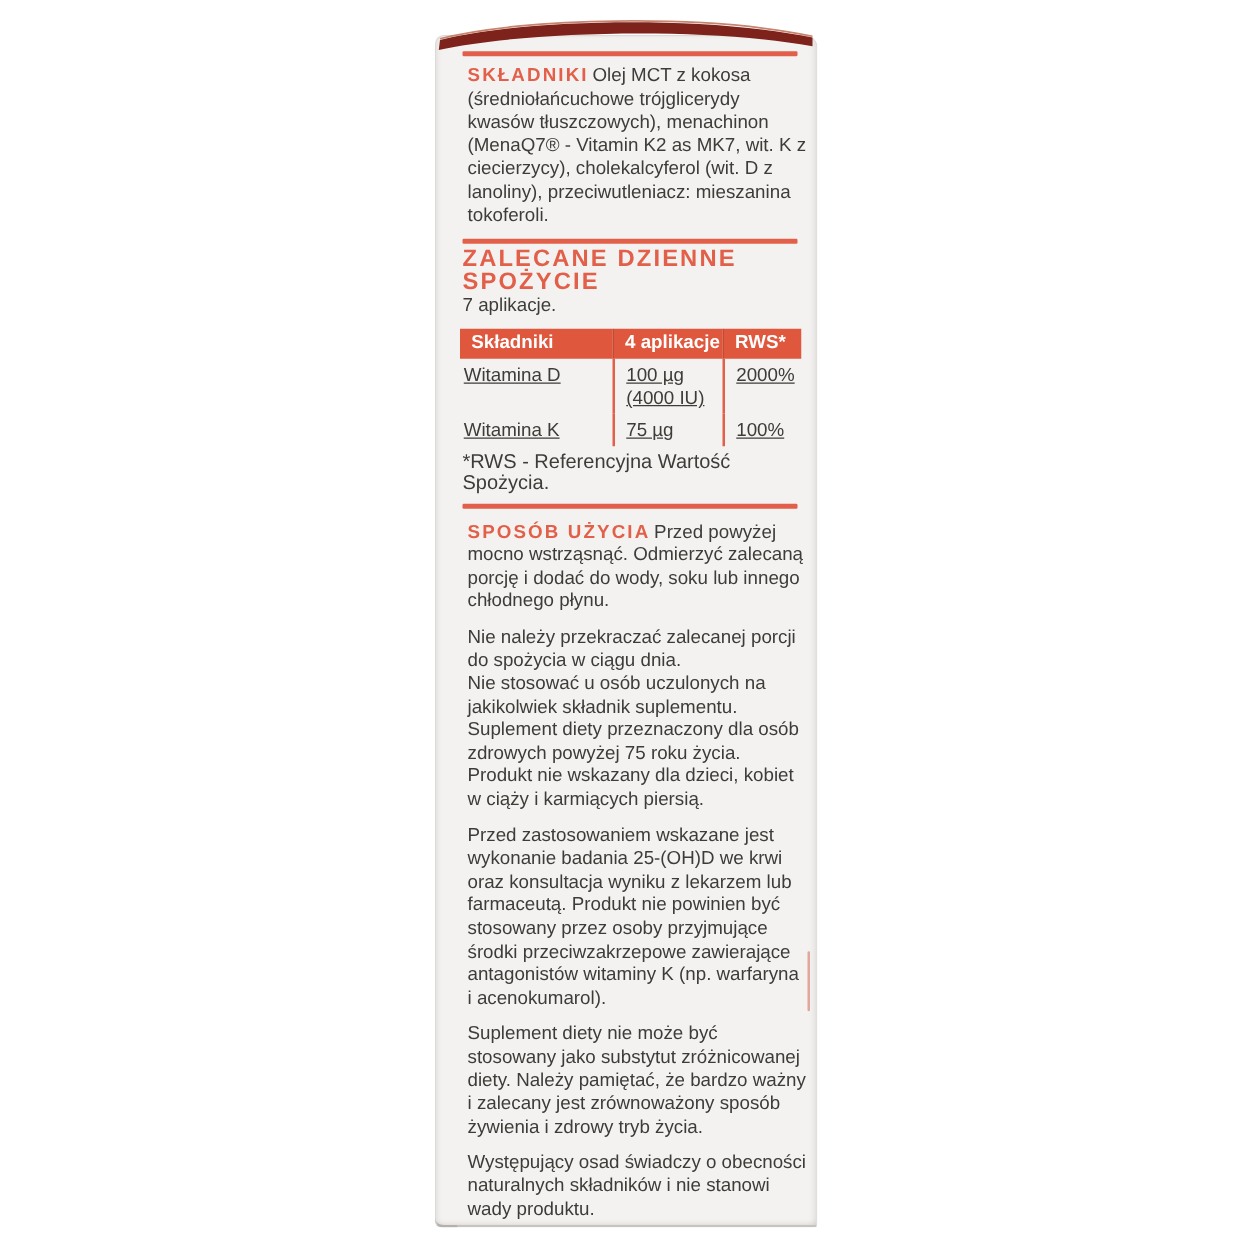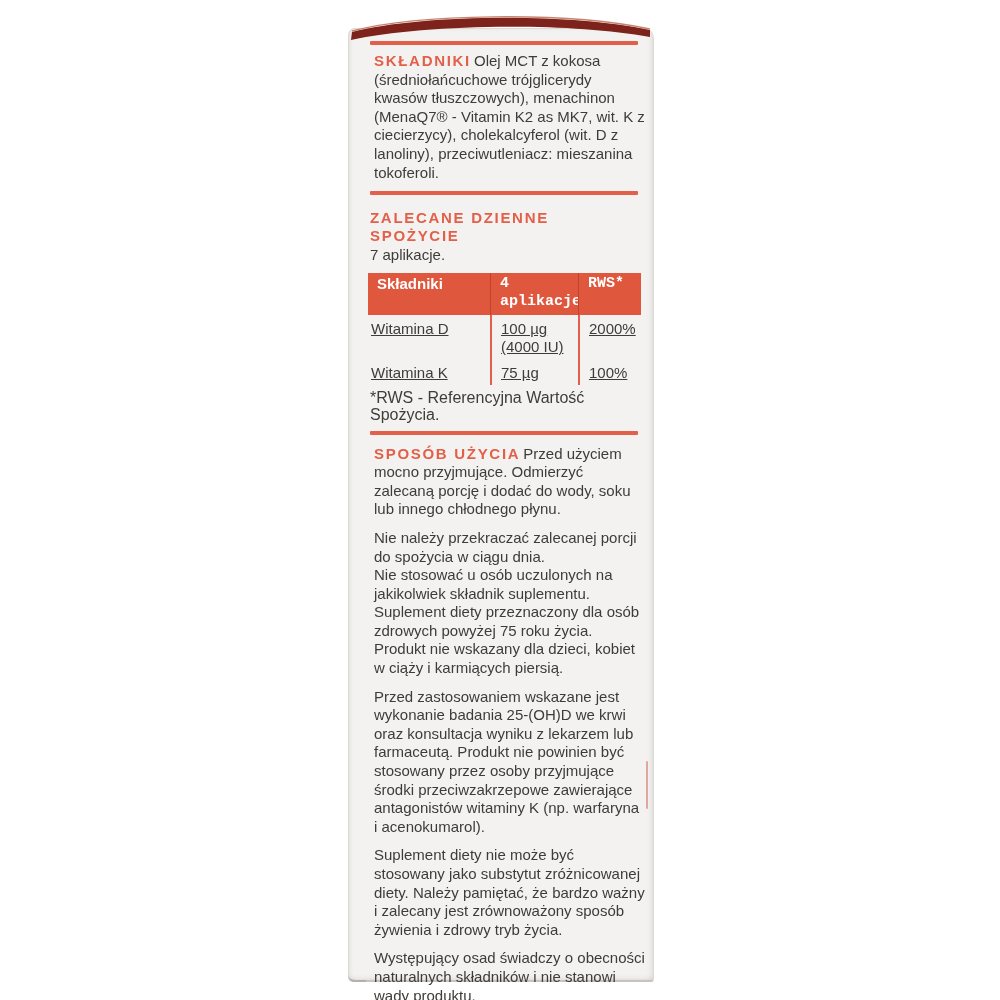--- a/index.html
+++ b/index.html
@@ -47,22 +47,22 @@
     width:271px;
   }
   .prelined{white-space:pre-line;}
   .h{
     color:#e2604a;
     font-weight:700;
     letter-spacing:1.7px;
     margin-right:3px;
   }
   .sechead{
-    margin-top:14px;
-    font-size:15px;
+    margin-top:4px;
+    font-size:19px;
     line-height:18px;
   }
   .amount{
     margin:1px 0 0 0;
     font-size:15px;line-height:18.6px;
   }
   .rule2{margin-top:9px;}
   .rule3{margin-top:8px;}
   .ntable{
     display:grid;
@@ -72,21 +72,21 @@
     margin-left:-2px;
     font-size:15px;
   }
   .th{
     background:#df573c;
     color:#ffffff;
     font-weight:700;
     padding:2px 0 4px 9px;
     line-height:18px;
   }
-  .th.mid,.th.last{border-left:1px solid rgba(120,25,10,.30);font-family:Liberation Mono, monospace;}
+  .th.mid,.th.last{border-left:1px solid rgba(120,25,10,.30);}
   .cell{
     padding:5px 0 2px 9px;
     line-height:18.6px;
     text-decoration:underline;
   }
   .cell.mid,.cell.last{border-left:2px solid #e2604a;}
   .cell.name{padding-left:3px;}
   .footnote{
     margin:4px 0 0 0;
     font-size:16px;
@@ -143,21 +143,21 @@
 
       <div class="cell name">Witamina K</div>
       <div class="cell mid">75 µg</div>
       <div class="cell last">100%</div>
     </div>
 
     <p class="footnote">*RWS - Referencyjna Wartość Spożycia.</p>
 
     <div class="rule rule3"></div>
 
-    <p class="para p-usage"><span class="h">SPOSÓB UŻYCIA</span><span>Przed użyciem mocno przyjmujące. Odmierzyć zalecaną porcję i dodać do wody, soku lub innego chłodnego płynu.</span></p>
+    <p class="para p-usage"><span class="h">SPOSÓB UŻYCIA</span><span>Przed powyżej mocno wstrząsnąć. Odmierzyć zalecaną porcję i dodać do wody, soku lub innego chłodnego płynu.</span></p>
 
     <p class="para p-block prelined">Nie należy przekraczać zalecanej porcji do spożycia w ciągu dnia.
 Nie stosować u osób uczulonych na jakikolwiek składnik suplementu.
 Suplement diety przeznaczony dla osób zdrowych powyżej 75 roku życia. Produkt nie wskazany dla dzieci, kobiet w ciąży i karmiących piersią.</p>
 
     <p class="para p-block">Przed zastosowaniem wskazane jest wykonanie badania 25-(OH)D we krwi oraz konsultacja wyniku z lekarzem lub farmaceutą. Produkt nie powinien być stosowany przez osoby przyjmujące środki przeciwzakrzepowe zawierające antagonistów witaminy K (np. warfaryna i acenokumarol).</p>
 
     <p class="para p-block">Suplement diety nie może być stosowany jako substytut zróżnicowanej diety. Należy pamiętać, że bardzo ważny i zalecany jest zrównoważony sposób żywienia i zdrowy tryb życia.</p>
 
     <p class="para p-block">Występujący osad świadczy o obecności naturalnych składników i nie stanowi wady produktu.</p>

